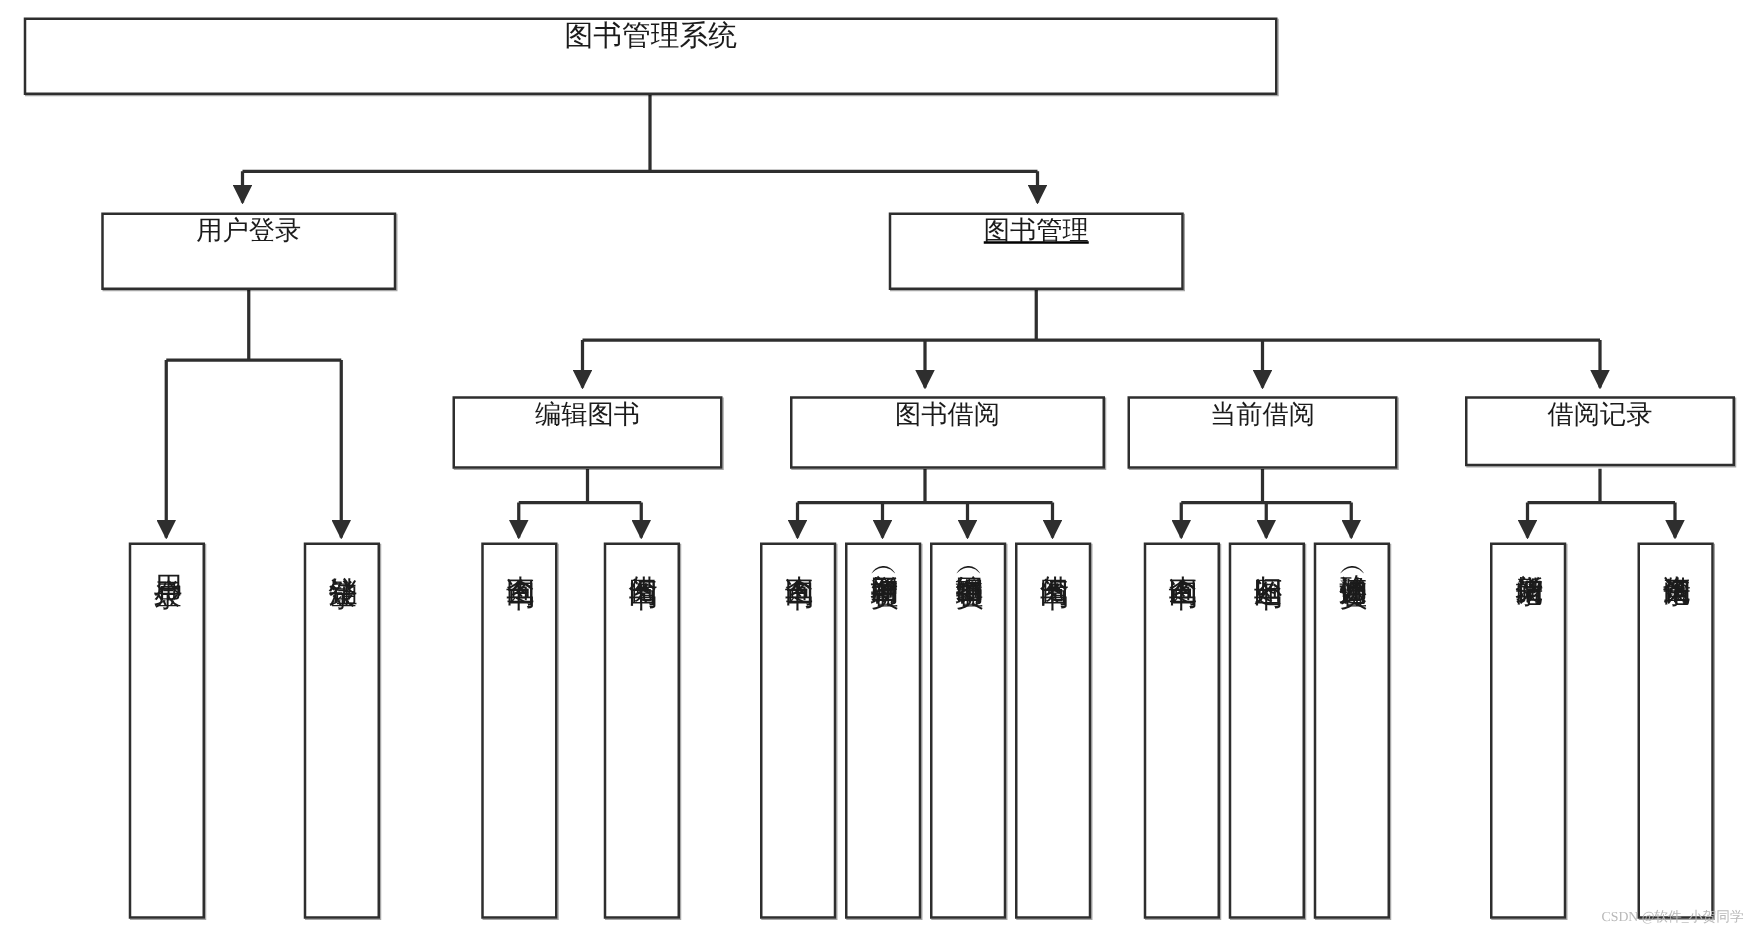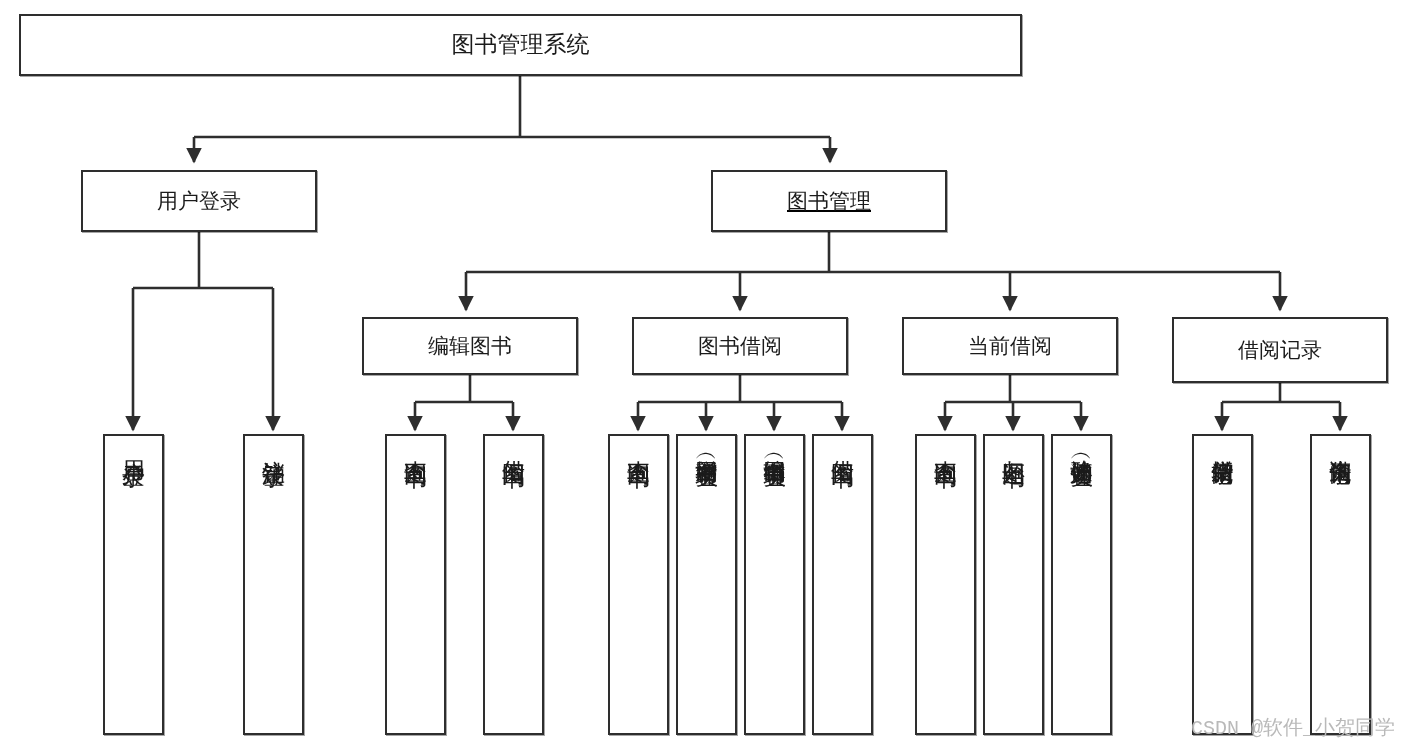--- a/index.html
+++ b/index.html
@@ -22,21 +22,21 @@
     width: 1405px;
     height: 747px;
     pointer-events: none;
   }
   .node {
     position: absolute;
     box-sizing: border-box;
     border: 2px solid #2e2e2e;
     background: #ffffff;
     display: flex;
-    align-items: center;
+    align-items: flex-start;
     justify-content: center;
     box-shadow: 1px 1px 0 rgba(0,0,0,0.35);
     z-index: 2;
   }
   .node .label {
     color: #1b1b1b;
     text-align: center;
     line-height: 1.18;
     white-space: nowrap;
   }
@@ -57,25 +57,25 @@
     letter-spacing: 2px;
     line-height: 1;
     white-space: pre;
     height: auto;
   }
   .leaf.tall .label { font-size: 22px; letter-spacing: 1px; }
   #watermark {
     position: absolute;
     right: 10px;
     bottom: 6px;
-    font-size: 20px;
+    font-size: 11px;
     color: #b9b9b9;
     z-index: 5;
     white-space: nowrap;
-    font-family: Liberation Mono, monospace;
+    font-family: Liberation Serif, serif;
   }
 </style>
 </head>
 <body>
 
 <div id="canvas">
 
   <svg id="wires" viewBox="0 0 1405 747" xmlns="http://www.w3.org/2000/svg">
     <defs>
       <marker id="arrow" viewBox="0 0 10 10" refX="9" refY="5" markerWidth="6" markerHeight="6" orient="auto-start-reverse">
@@ -133,27 +133,27 @@
   <div class="node lvl-mid" style="left:81px; top:170px; width:236px; height:62px;">
     <span class="label">用户登录</span>
   </div>
   <div class="node lvl-mid" style="left:711px; top:170px; width:236px; height:62px;text-decoration:underline;">
     <span class="label">图书管理</span>
   </div>
 
   <div class="node lvl-mid" style="left:362px; top:317px; width:216px; height:58px;">
     <span class="label">编辑图书</span>
   </div>
-  <div class="node lvl-mid" style="left:632px; top:317px; width:216px; height:58px;">
+  <div class="node lvl-mid" style="left:632px; top:317px; width:252px; height:58px;">
     <span class="label">图书借阅</span>
   </div>
   <div class="node lvl-mid" style="left:902px; top:317px; width:216px; height:58px;">
     <span class="label">当前借阅</span>
   </div>
-  <div class="node lvl-mid" style="left:1172px; top:317px; width:216px; height:66px;">
+  <div class="node lvl-mid" style="left:1172px; top:317px; width:216px; height:56px;">
     <span class="label">借阅记录</span>
   </div>
 
   <div class="node leaf" style="left:103px; top:434px; width:61px; height:301px;">
     <span class="label">用户登录</span>
   </div>
   <div class="node leaf" style="left:243px; top:434px; width:61px; height:301px;">
     <span class="label">注销登录</span>
   </div>
 

